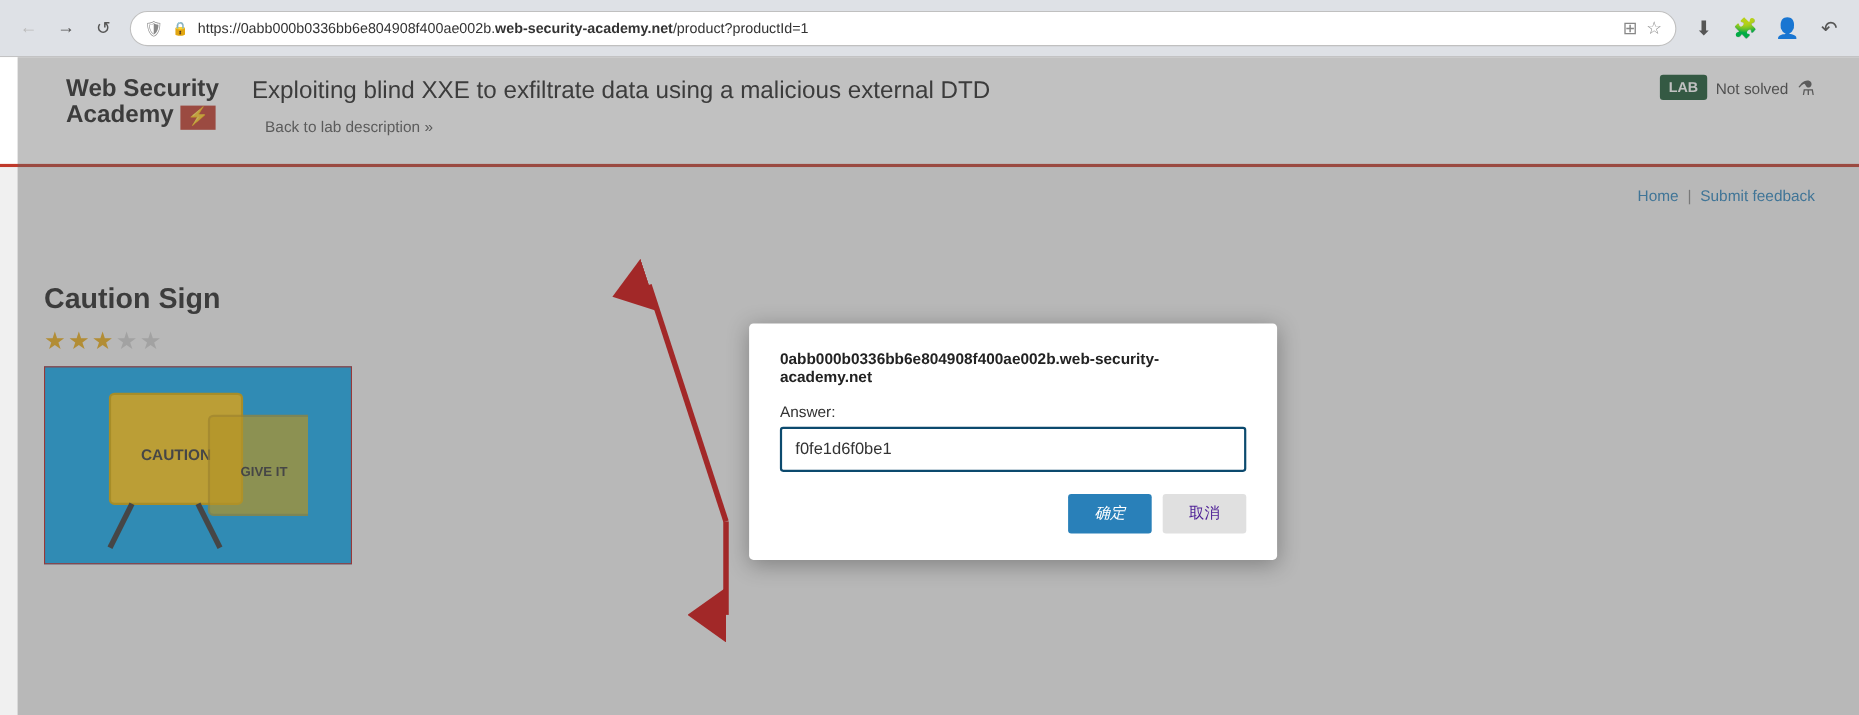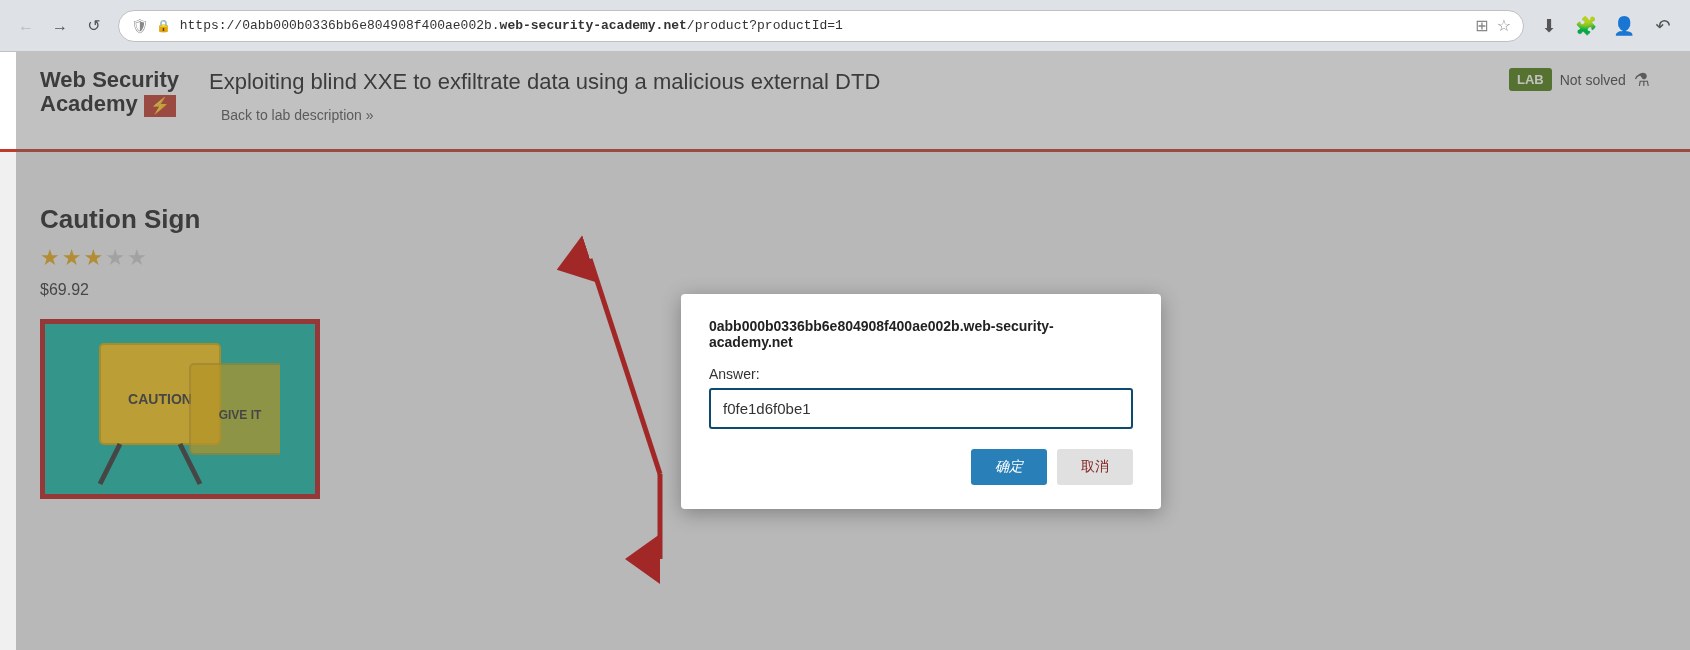--- a/index.html
+++ b/index.html
@@ -42,21 +42,21 @@
       background: white;
       display: flex;
       align-items: center;
       padding: 0 12px;
       gap: 8px;
       font-size: 13px;
       color: #333;
     }
     .address-bar .shield { color: #888; font-size: 14px; }
     .address-bar .lock { color: #888; font-size: 12px; }
-    .url-text { flex: 1; font-size: 13px; color: #333; font-family: Liberation Mono, monospace; }
+    .url-text { flex: 1; font-size: 13px; color: #333; }
     .url-bold { font-weight: bold; }
     .browser-icons {
       display: flex;
       gap: 8px;
       align-items: center;
       color: #555;
       font-size: 18px;
     }
     .browser-icon {
       width: 30px;
@@ -80,20 +80,21 @@
       background: white;
       padding: 16px 40px;
       display: flex;
       align-items: flex-start;
       gap: 30px;
       border-bottom: 3px solid #c0392b;
     }
     .logo-area {
       display: flex;
       flex-direction: column;
+      margin-left: 20px;
     }
     .logo-text {
       font-size: 22px;
       font-weight: bold;
       color: #222;
       line-height: 1.1;
     }
     .logo-badge {
       background: #c0392b;
       color: white;
@@ -149,21 +150,21 @@
       align-items: center;
       gap: 4px;
     }
     .lab-status {
       display: flex;
       align-items: center;
       gap: 8px;
       margin-left: auto;
     }
     .lab-badge {
-      background: #4d7c0f;
+      background: #14532d;
       color: white;
       font-weight: bold;
       padding: 4px 8px;
       font-size: 13px;
       border-radius: 3px;
     }
     .not-solved {
       font-size: 14px;
       color: #444;
     }
@@ -210,22 +211,22 @@
     .star.filled { color: #e6a817; }
     .star.empty { color: #ccc; }
     .product-price {
       font-size: 16px;
       color: #333;
       margin-bottom: 20px;
     }
     .product-image-placeholder {
       width: 280px;
       height: 180px;
-      background: #14b8a6;
-      border: 5px solid #b91c1c;
+      background: #0ea5e9;
+      border: 1px solid #b91c1c;
       display: flex;
       align-items: center;
       justify-content: center;
       overflow: hidden;
       position: relative;
     }
 
     
     .arrow-annotation {
       position: absolute;
@@ -292,21 +293,21 @@
       color: white;
       border: none;
       padding: 9px 24px;
       font-size: 14px;
       border-radius: 3px;
       cursor: pointer;
       font-style: italic;
     }
     .btn-cancel {
       background: #e0e0e0;
-      color: #7f1d1d;
+      color: #4c1d95;
       border: none;
       padding: 9px 24px;
       font-size: 14px;
       border-radius: 3px;
       cursor: pointer;
     }
   </style>
 </head>
 <body>
 
@@ -354,31 +355,35 @@
       </div>
       <div class="lab-buttons">
         <button class="btn-back">
           <span>Back to lab description</span>
           <span>»</span>
         </button>
       </div>
     </div>
   </div>
 
+  <div class="page-nav">
+    <a class="nav-link">Home</a>
+    <span class="nav-separator">|</span>
+    <a class="nav-link">Submit feedback</a>
+  </div>
 
   <div class="product-area">
     <div class="product-name">Caution Sign</div>
     <div class="stars">
       <span class="star filled">★</span>
       <span class="star filled">★</span>
       <span class="star filled">★</span>
       <span class="star empty">★</span>
       <span class="star empty">★</span>
     </div>
-    <div class="product-price">$69.92</div>
     <div class="product-image-placeholder">
 
       <svg width="200" height="170" viewBox="0 0 200 170">
 
         <rect x="20" y="20" width="120" height="100" rx="4" ry="4" fill="#f5c518" stroke="#d4a800" stroke-width="2"></rect>
 
         <line x1="40" y1="120" x2="20" y2="160" stroke="#333" stroke-width="5"></line>
         <line x1="100" y1="120" x2="120" y2="160" stroke="#333" stroke-width="5"></line>
 
         <text x="80" y="80" text-anchor="middle" font-size="14" font-weight="bold" fill="#333">CAUTION</text>

